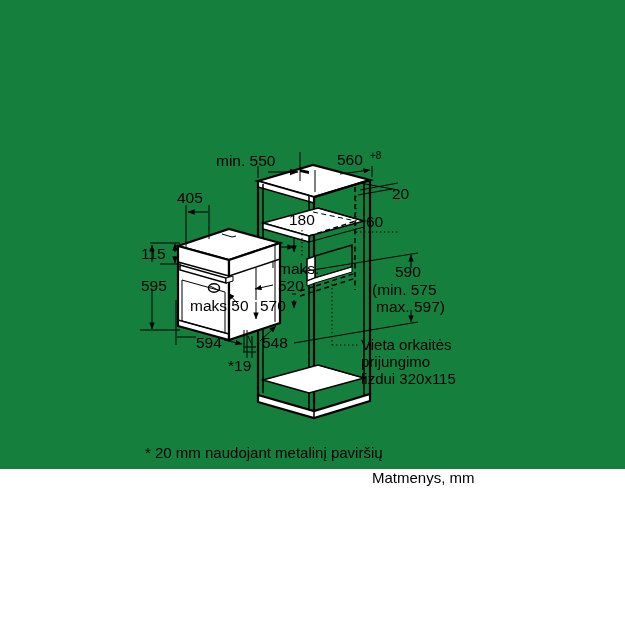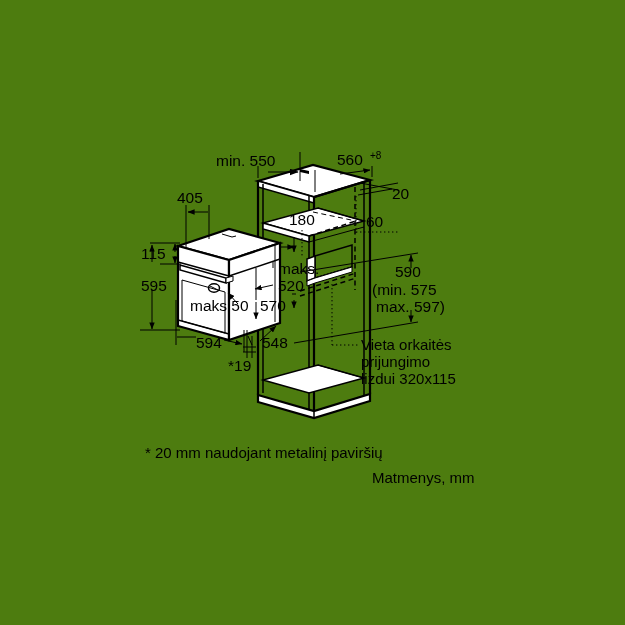--- a/index.html
+++ b/index.html
@@ -10,22 +10,22 @@
   body {
     width: 625px;
     height: 625px;
     font-family: "Liberation Sans", sans-serif;
     color: #000000;
     overflow: hidden;
   }
   #diagram-root {
     position: relative;
     width: 625px;
-    height: 625px;
-    background: #4d7c0f;
+    height: 469px;
+    background: #15803d;
   }
   #drawing-svg {
     position: absolute;
     left: 0;
     top: 0;
     width: 625px;
     height: 625px;
   }
   .dim-text {
     font-family: "Liberation Sans", sans-serif;

